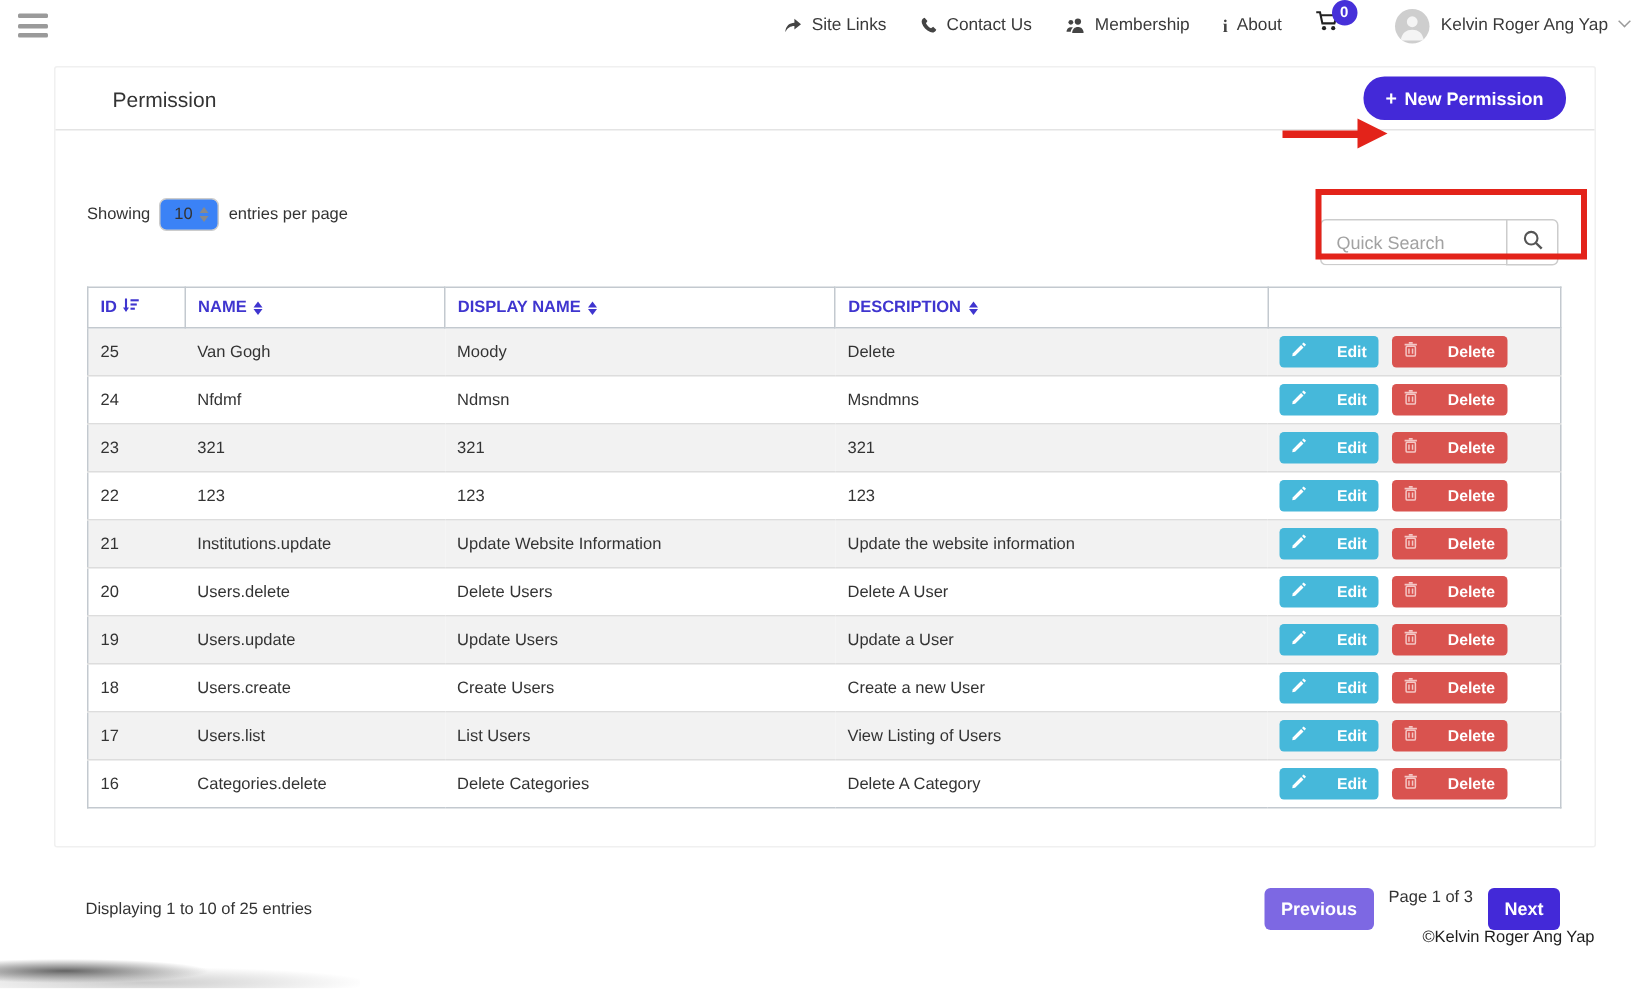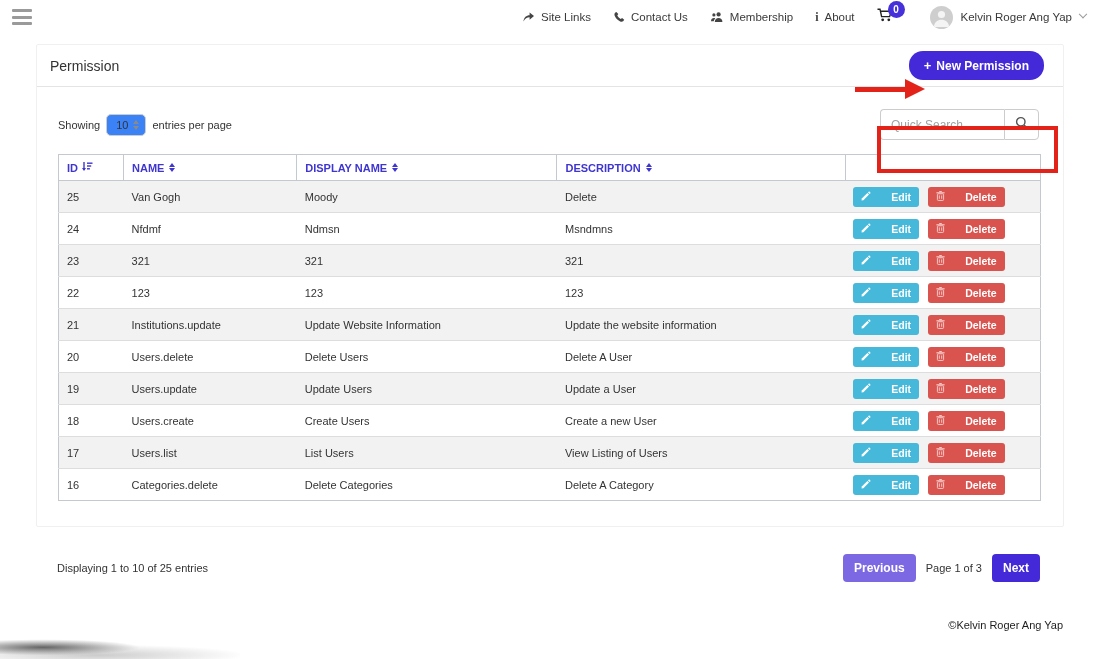--- a/index.html
+++ b/index.html
@@ -27,35 +27,35 @@
 
   
   .page-head { margin:18px 0 0 25px; display:flex; align-items:baseline; gap:6px; }
   .page-title { font-size:15px; font-weight:bold; color:#1d1d1d; }
   .page-sub { font-size:10px; color:#8d8d8d; }
 
   
   .panel { position:relative; margin:10px 36px 0 36px; width:1028px; border:1px solid #f0f0f0; border-radius:2px;
     padding-bottom:25px; background:#fff; }
   .panel-head { display:flex; align-items:center; justify-content:space-between; padding:9px 19px 9px 13px; height:41px; }
-  .panel-title { font-size:14px; color:#333; }
+  .panel-title { font-size:14px; color:#333;margin-left:25px; }
   .btn-new { display:flex; align-items:center; gap:5px; background:#4329d8; color:#fff; border:none;
     border-radius:14px; padding:7px 15px; font-size:12px; font-weight:bold; cursor:pointer; font-family:inherit; }
   .btn-new .plus { font-size:13px; font-weight:bold; }
   .panel-divider { height:1px; background:#e4e4e4; }
 
   .controls { display:flex; align-items:center; justify-content:space-between; margin:22px 24px 14px 21px; }
   .showing { display:flex; align-items:center; gap:6px; font-size:11px; color:#333; }
   .per-page { display:flex; align-items:center; gap:5px; border:1px solid #ccc; border-radius:5px;
     padding:4px 6px 4px 9px; font-size:11px; color:#333; background:#3b82f6; cursor:pointer; }
   .updown { display:flex; flex-direction:column; gap:2px; }
   .updown i { display:block; width:0; height:0; border-left:3px solid transparent; border-right:3px solid transparent; }
   .updown .u { border-bottom:4px solid #8a8a8a; }
   .updown .d { border-top:4px solid #8a8a8a; }
-  .search-group { display:flex; }
+  .search-group { display:flex;margin-top:37px; }
   .search-input { width:124px; height:31px; border:1px solid #ccc; border-right:none; border-radius:4px 0 0 4px;
     padding:0 10px; font-size:12px; color:#333; font-family:inherit; outline:none; }
   .search-input::placeholder { color:#a2a2a2; }
   .search-btn { width:35px; height:31px; border:1px solid #ccc; border-radius:0 4px 4px 0; background:#fff;
     display:flex; align-items:center; justify-content:center; cursor:pointer; }
 
   
   table { border-collapse:collapse; margin:0 24px 0 21px; width:983px; table-layout:fixed; font-size:11px; }
   thead th { border:1px solid #c3c9cf; color:#3f35cf; font-weight:bold; text-align:left; padding:6px 8px; height:25px; }
   thead th .th-inner { display:flex; align-items:center; gap:3px; }
@@ -70,21 +70,21 @@
   .sort-ud .d { border-top:4px solid #3f35cf; }
   .actions { white-space:nowrap; }
   .btn-edit, .btn-delete { display:inline-flex; align-items:center; gap:20px; border:none; border-radius:3px;
     color:#fff; font-size:10.5px; font-weight:bold; padding:4px 8px; cursor:pointer; font-family:inherit; }
   .btn-edit { background:#46b8da; margin-right:6px; }
   .btn-delete { background:#d9534f; }
 
   
   .summary-row { display:flex; align-items:center; justify-content:space-between; margin:27px 60px 0 57px; }
   .summary { font-size:11px; color:#333; }
-  .pager { display:flex; align-items:center; gap:10px; }
+  .pager { display:flex; align-items:flex-start; gap:10px; }
   .btn-prev { background:#7d68e3; } .btn-next { background:#4329d8; }
   .btn-prev, .btn-next { color:#fff; border:none; border-radius:4px; padding:7px 11px; font-size:12px;
     font-weight:bold; cursor:pointer; font-family:inherit; }
   .page-info { font-size:11px; color:#333; }
 
   .copyright { position:absolute; right:37px; top:619px; font-size:11px; color:#1d1d1d; }
 
   
   .annot-arrow { position:absolute; left:855px; top:79px; width:72px; height:21px; }
   .annot-arrow .shaft { position:absolute; left:0; top:8px; width:52px; height:5px; background:#e3231a; }

